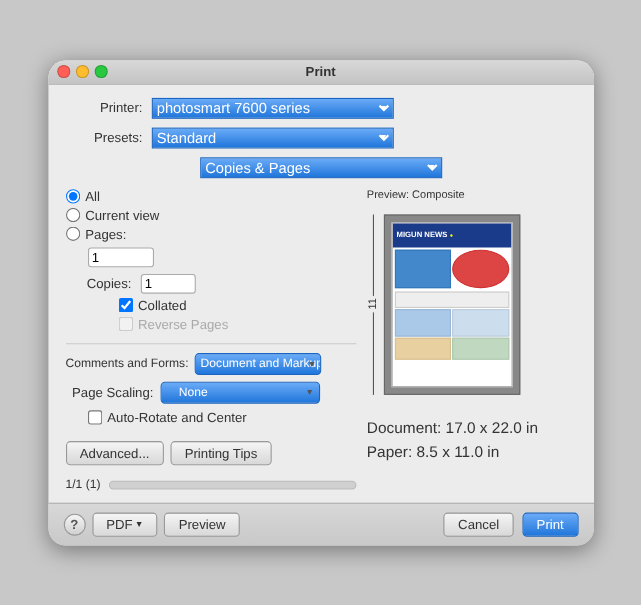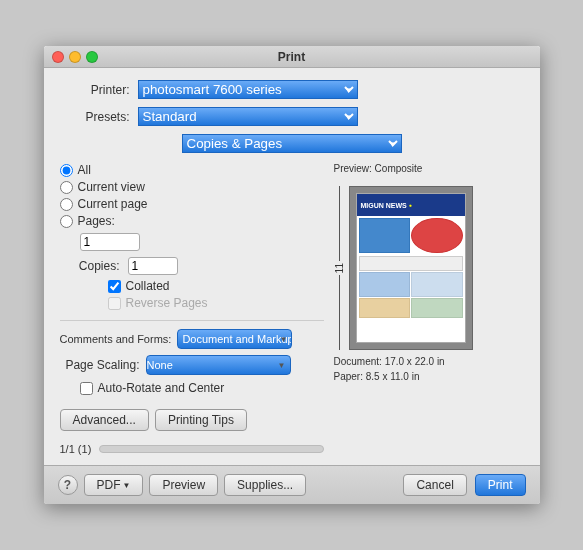--- a/index.html
+++ b/index.html
@@ -9,21 +9,21 @@
       background: #c8c8c8;
       display: flex;
       align-items: center;
       justify-content: center;
       width: 583px;
       height: 550px;
     }
     .window {
       width: 496px;
       background: #ececec;
-      border-radius: 3px;
+      border-radius: 16px;
       box-shadow: 0 4px 20px rgba(0,0,0,0.4), inset 0 1px 0 rgba(255,255,255,0.7);
       overflow: hidden;
     }
     .title-bar {
       background: linear-gradient(to bottom, #d8d8d8, #c4c4c4);
       height: 22px;
       display: flex;
       align-items: center;
       justify-content: center;
       border-bottom: 1px solid #aaa;
@@ -267,23 +267,23 @@
     }
     .dim-left-text {
       font-size: 10px;
       writing-mode: vertical-rl;
       transform: rotate(180deg);
       color: #333;
       margin: 2px 0;
     }
 
     .preview-info {
-      font-size: 10px;
-      color: #333;
-      margin-top: 4px;
+      font-size: 14px;
+      color: #333;
+      margin-top: 20px;
       line-height: 1.5;
     }
 
     .buttons-row {
       display: flex;
       justify-content: space-between;
       margin-top: 14px;
       padding: 0 0 6px;
     }
     .btn-group-left {
@@ -419,24 +419,20 @@
       <div class="left-panel">
 
         <div class="radio-group">
           <div class="radio-item">
             <input type="radio" name="range" checked="" style="">
             <span>All</span>
           </div>
           <div class="radio-item">
             <input type="radio" name="range" style="">
             <span>Current view</span>
-          </div>
-          <div class="radio-item">
-            <input type="radio" name="range" style="">
-            <span>Current page</span>
           </div>
           <div class="radio-item">
             <input type="radio" name="range" style="">
             <span>Pages:</span>
           </div>
           <input type="text" class="pages-input" value="1" style="">
         </div>
 
         <div style="margin-top:4px;">
           <div class="copies-row">
@@ -458,21 +454,21 @@
             <span class="field-row-label" style="min-width:110px; font-size:11px;">Comments and Forms:</span>
             <div class="select-wrap" style="width:115px;">
               <select style="width:115px; background:linear-gradient(to bottom,#6aabf7,#2076db); color:white; border-color:#1a65c0; border-radius:4px; height:20px; font-size:11px; padding-left:4px; appearance:none; -webkit-appearance:none;">
                 <option>Document and Markups</option>
               </select>
             </div>
           </div>
           <div class="field-row">
             <span class="field-row-label" style="min-width:80px;">Page Scaling:</span>
             <div class="select-wrap" style="width:145px;">
-              <select style="width:145px; background:linear-gradient(to bottom,#6aabf7,#2076db); color:white; border-color:#1a65c0; border-radius:4px; height:20px; font-size:11px; padding-left:0; appearance:none; -webkit-appearance:none;">
+              <select style="width:145px; background:linear-gradient(to bottom,#6aabf7,#2076db); color:white; border-color:#1a65c0; border-radius:4px; height:20px; font-size:11px; padding-left:16px; appearance:none; -webkit-appearance:none;">
                 <option>None</option>
               </select>
             </div>
           </div>
           <div class="auto-rotate-row">
             <input type="checkbox" style="">
             <span>Auto-Rotate and Center</span>
           </div>
         </div>
 
@@ -532,20 +528,19 @@
   </div>
 
   <div class="bottom-bar">
     <div class="bottom-left">
       <div class="help-btn">?</div>
       <button class="mac-btn mac-btn-pdf">
         <span>PDF</span>
         <span class="pdf-arrow"> ▼</span>
       </button>
       <button class="mac-btn">Preview</button>
-      <button class="mac-btn">Supplies...</button>
     </div>
     <div class="bottom-right">
       <button class="mac-btn">Cancel</button>
       <button class="mac-btn mac-btn-blue">Print</button>
     </div>
   </div>
 </div>
 
 </body></html>

